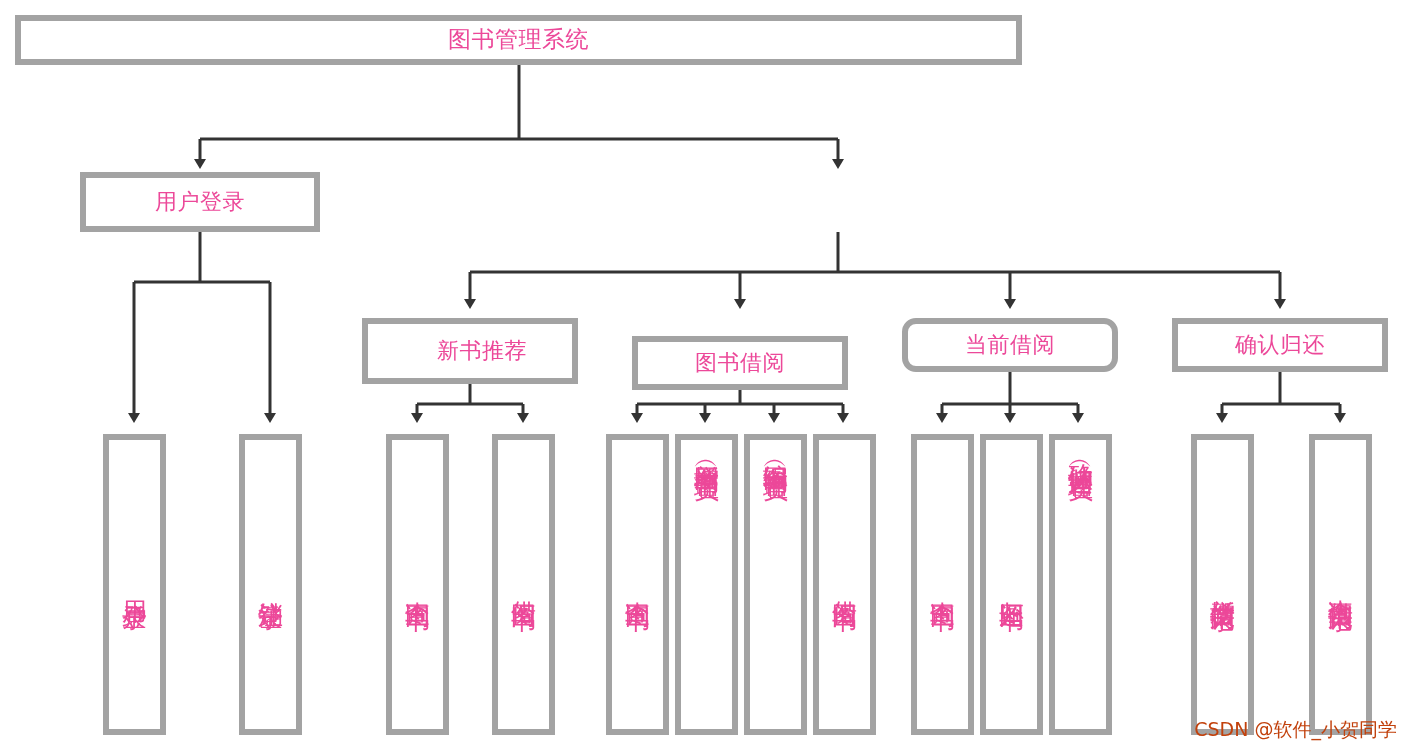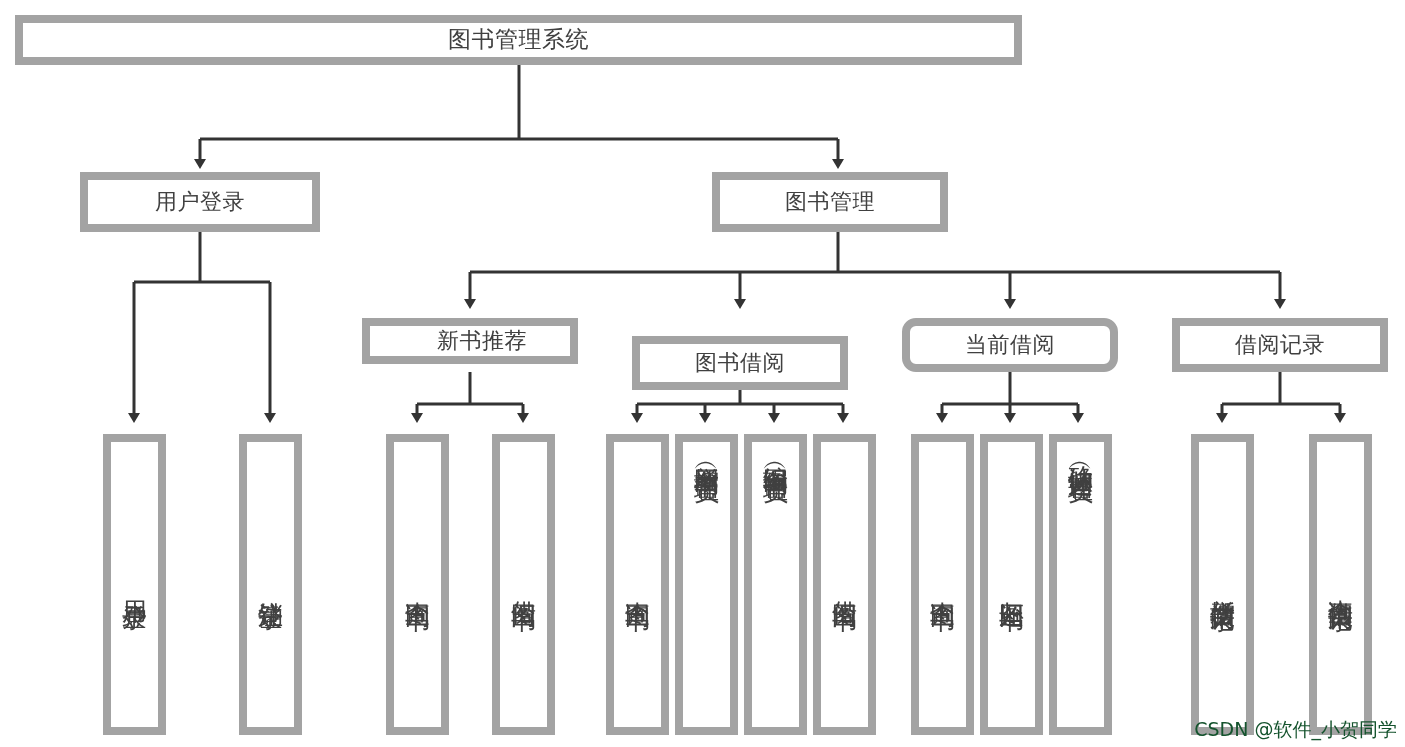--- a/index.html
+++ b/index.html
@@ -20,25 +20,25 @@
     left: 0;
     top: 0;
     width: 1405px;
     height: 747px;
     pointer-events: none;
   }
   .node {
     position: absolute;
     box-sizing: border-box;
     background: #ffffff;
-    border: 8px solid #a3a3a3;
+    border: 6px solid #a3a3a3;
     display: flex;
     align-items: center;
     justify-content: center;
-    color: #404040;
+    color: #ec4899;
   }
   .node .label {
     display: block;
     text-align: center;
     line-height: 1.18;
     letter-spacing: 0.5px;
   }
   
   .node.horiz .label {
     font-size: 22px;
@@ -62,21 +62,21 @@
   
   .node.vert.center {
     align-items: center;
     padding-top: 0;
   }
   #watermark {
     position: absolute;
     right: 8px;
     bottom: 4px;
     font-size: 19px;
-    color: #14532d;
+    color: #c2410c;
     white-space: nowrap;
     font-family: "DejaVu Sans", "Liberation Sans", sans-serif;
   }
 </style>
 </head>
 <body>
 
 <div id="canvas">
 
   <svg class="links" viewBox="0 0 1405 747" xmlns="http://www.w3.org/2000/svg">
@@ -131,38 +131,35 @@
   </svg>
 
   <div class="node horiz root" style="left:15px; top:15px; width:1007px; height:50px;">
     <span class="label">图书管理系统</span>
   </div>
 
   <div class="node horiz" style="left:80px; top:172px; width:240px; height:60px;">
     <span class="label">用户登录</span>
   </div>
 
-  <div class="node horiz" style="left:712px; top:172px; width:236px; height:60px;">
-    <span class="label">图书管理</span>
-  </div>
-
-  <div class="node horiz" style="left:362px; top:318px; width:216px; height:46px;padding-left:24px;">
+
+  <div class="node horiz" style="left:362px; top:318px; width:216px; height:66px;padding-left:24px;">
     <span class="label">新书推荐</span>
   </div>
 
   <div class="node horiz" style="left:632px; top:318px; width:216px; height:54px;margin-top:18px;">
     <span class="label">图书借阅</span>
   </div>
 
   <div class="node horiz" style="left:902px; top:318px; width:216px; height:54px;border-radius:14px;">
     <span class="label">当前借阅</span>
   </div>
 
   <div class="node horiz" style="left:1172px; top:318px; width:216px; height:54px;">
-    <span class="label">借阅记录</span>
+    <span class="label">确认归还</span>
   </div>
 
   <div class="node vert center" style="left:103px; top:434px; width:63px; height:301px;">
     <span class="label">用户登录</span>
   </div>
 
   <div class="node vert center" style="left:239px; top:434px; width:63px; height:301px;">
     <span class="label">注销登录</span>
   </div>
 

